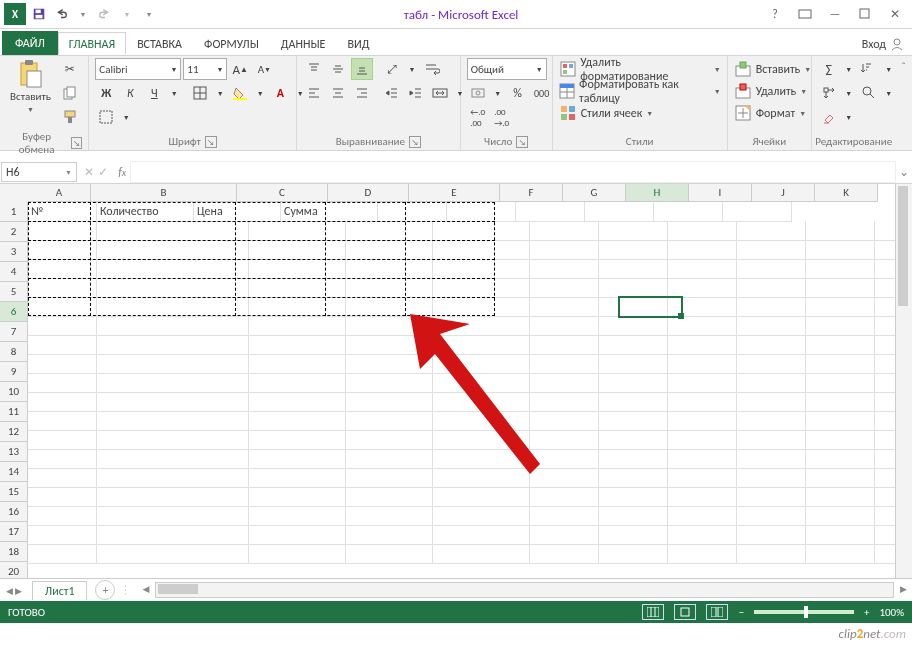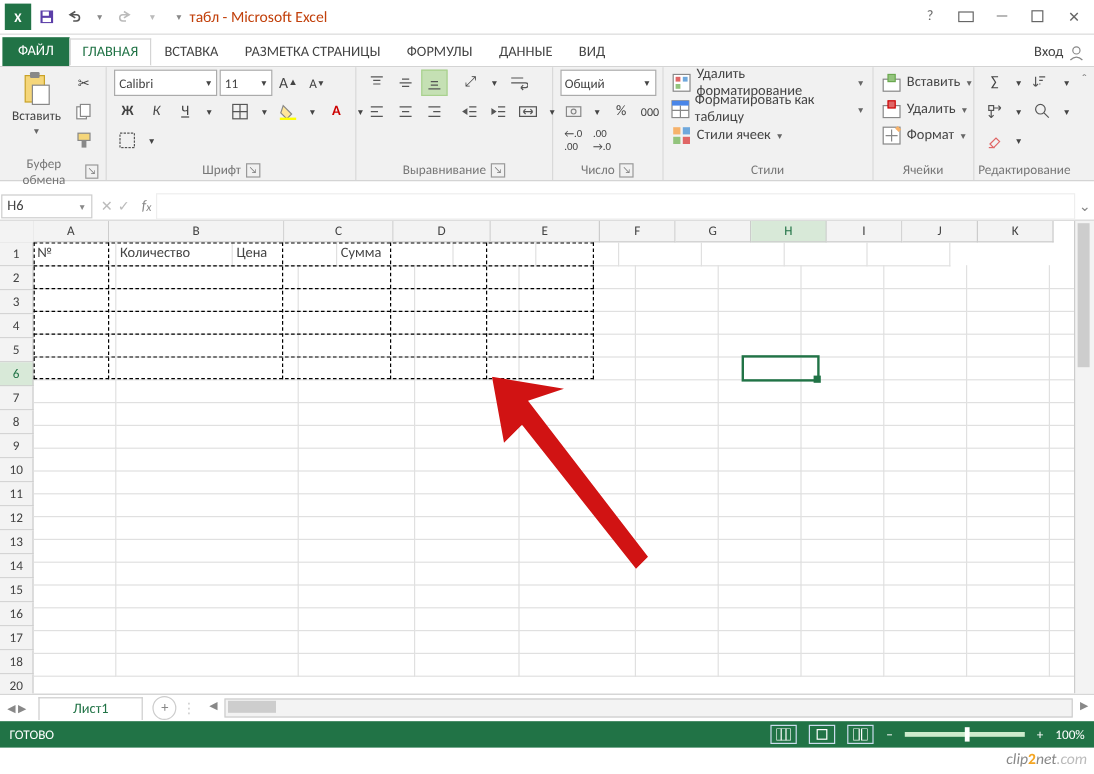--- a/index.html
+++ b/index.html
@@ -1,21 +1,21 @@
 <!DOCTYPE html>
 <html><head>
 <meta charset="utf-8">
 <style>
   html, body { margin:0; padding:0; font-family:"Segoe UI",Calibri,Arial,sans-serif; font-size:12px; color:#444; background:#fff; overflow:hidden; width:912px; height:645px; }
   .titlebar { height:28px; background:#fff; display:flex; align-items:center; border-bottom:1px solid #d4d4d4; }
   .titlebar .app-icon { width:22px; height:22px; margin:0 4px; background:#217346; color:#fff; display:flex; align-items:center; justify-content:center; font-weight:bold; font-size:11px;}
   .qat { display:flex; align-items:center; gap:4px; }
   .qat .q { width:18px; height:18px; display:flex; align-items:center; justify-content:center; color:#555; }
   .qat .q svg { width:14px; height:14px; }
-  .title-center { flex:1; font-size:13px; color:#c2410c; }
+  .title-center { flex:1; text-align:center; font-size:13px; color:#6d28d9; }
   .win-controls { display:flex; gap:8px; margin-right:6px; align-items:center;}
   .win-controls .wc { width:22px; height:18px; display:flex; align-items:center; justify-content:center; color:#666;}
   .tabbar { height:26px; display:flex; align-items:flex-end; border-bottom:1px solid #d4d4d4; background:#fff; padding-left:2px;}
   .tab { padding:4px 10px 3px 10px; font-size:12px; color:#444; border:1px solid transparent; cursor:pointer; }
   .tab.file { background:#217346; color:#fff; font-weight:normal; padding:4px 12px;}
   .tab.active { background:#fff; border:1px solid #d4d4d4; border-bottom:1px solid #fff; color:#217346; }
   .tabbar .spacer { flex:1; }
   .login { padding:4px 8px; color:#444; display:flex; align-items:flex-start; gap:4px;}
   .ribbon { height:94px; background:#f1f1f1; border-bottom:1px solid #d4d4d4; display:flex; }
   .group { border-right:1px solid #d9d9d9; padding:2px 6px 0 6px; display:flex; flex-direction:column; justify-content:space-between; min-width:60px;}
@@ -56,21 +56,21 @@
   .cells { position:absolute; top:18px; left:28px;}
   .crow { display:flex; height:19px;}
   .cell { border-right:1px solid #e0e0e0; border-bottom:1px solid #e0e0e0; height:19px; font-size:12px; padding:0 3px; line-height:19px; white-space:nowrap; overflow:hidden;}
   .marquee { position:absolute; border:1.2px dashed #000; pointer-events:none; background:rgba(0,0,0,0);}
   .sel-cell { position:absolute; border:2px solid #217346; pointer-events:none;}
   .sel-handle { position:absolute; width:6px; height:6px; background:#217346; bottom:-3px; right:-3px;}
   .red-arrow { position:absolute; pointer-events:none;}
   .sheet-tabs { height:22px; border-top:1px solid #ccc; display:flex; align-items:center; background:#fff;}
   .sheet-nav { display:flex; gap:2px; padding:0 6px; color:#888;}
   .sheet-nav span{font-size:9px; cursor:pointer;}
-  .sheet { padding:2px 28px; border:1px solid #ccc; border-bottom:none; background:#fff; font-size:12px; color:#217346; margin-left:4px; cursor:pointer;}
+  .sheet { padding:2px 12px; border:1px solid #ccc; border-bottom:none; background:#fff; font-size:12px; color:#217346; margin-left:4px; cursor:pointer;}
   .sheet-add { width:18px; height:18px; border:1px solid #ccc; border-radius:10px; display:flex; align-items:center; justify-content:center; margin-left:8px; color:#888; font-size:12px; cursor:pointer;}
   .hscroll { flex:1; margin-left:20px; height:14px; background:#f3f3f3; border:1px solid #ccc; position:relative;}
   .hscroll .thumb { position:absolute; left:2px; top:1px; height:10px; width:40px; background:#cdcdcd;}
   .status { height:22px; background:#217346; color:#fff; display:flex; align-items:center; font-size:11px; padding:0 8px; justify-content:space-between;}
   .status .right { display:flex; align-items:center; gap:10px;}
   .status .view-btn { width:20px; height:14px; border:1px solid #cde; display:flex; align-items:center; justify-content:center;}
   .zoom-slider { width:100px; height:4px; background:#cdeccd; position:relative;}
   .zoom-slider .t { position:absolute; top:-4px; left:50%; width:4px; height:12px; background:#fff;}
   .vscroll { position:absolute; right:0; top:0; bottom:0; width:16px; background:#f3f3f3; border-left:1px solid #ccc;}
   .vscroll .vthumb { position:absolute; top:2px; left:2px; width:10px; height:120px; background:#cdcdcd;}
@@ -120,21 +120,20 @@
         </svg>
       </div>
     <div class="wc">✕</div>
   </div>
 </div>
 
 <div class="tabbar">
   <div class="tab file">ФАЙЛ</div>
   <div class="tab active">ГЛАВНАЯ</div>
   <div class="tab">ВСТАВКА</div>
-  <div class="tab">РАЗМЕТКА СТРАНИЦЫ</div>
   <div class="tab">ФОРМУЛЫ</div>
   <div class="tab">ДАННЫЕ</div>
   <div class="tab">ВИД</div>
   <div class="spacer"></div>
   <div class="login">
       <span>Вход</span>
       <svg width="14" height="14">
         <circle cx="7" cy="5" r="3" fill="none" stroke="#888"></circle>
         <path d="M2 13 Q7 8 12 13" fill="none" stroke="#888"></path>
       </svg>

